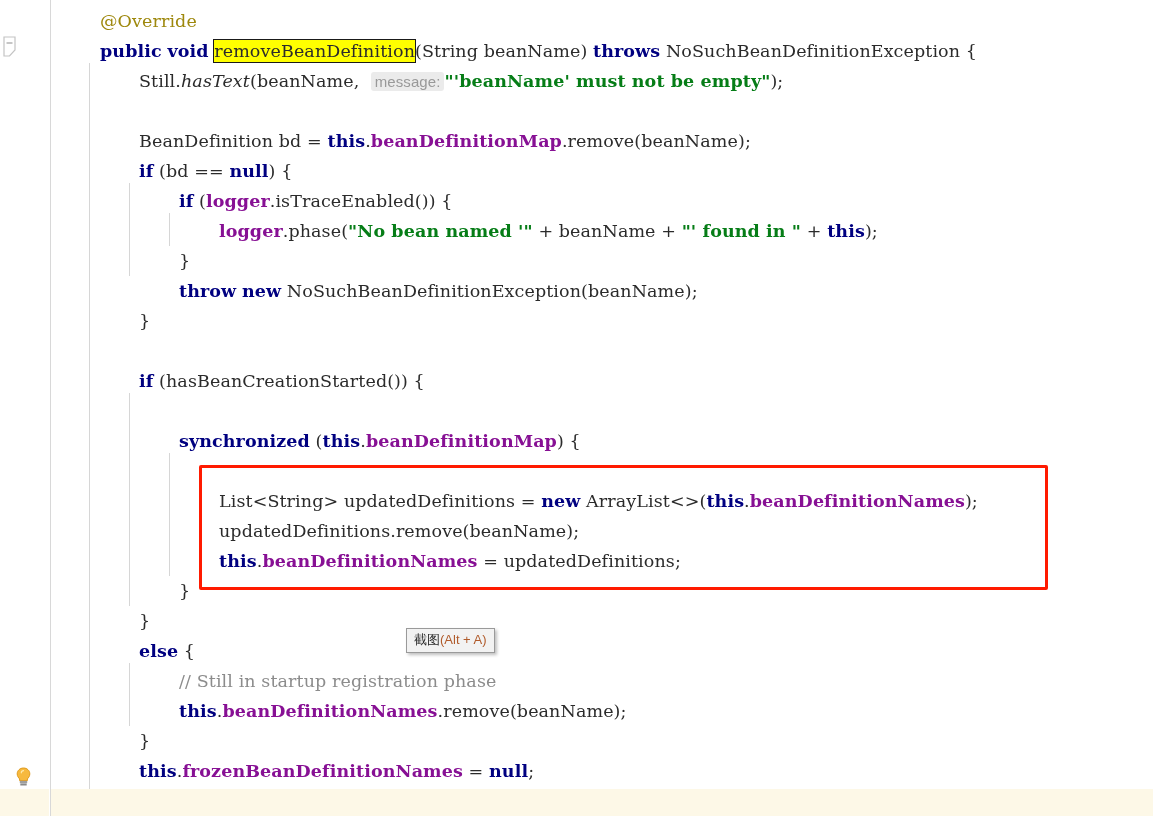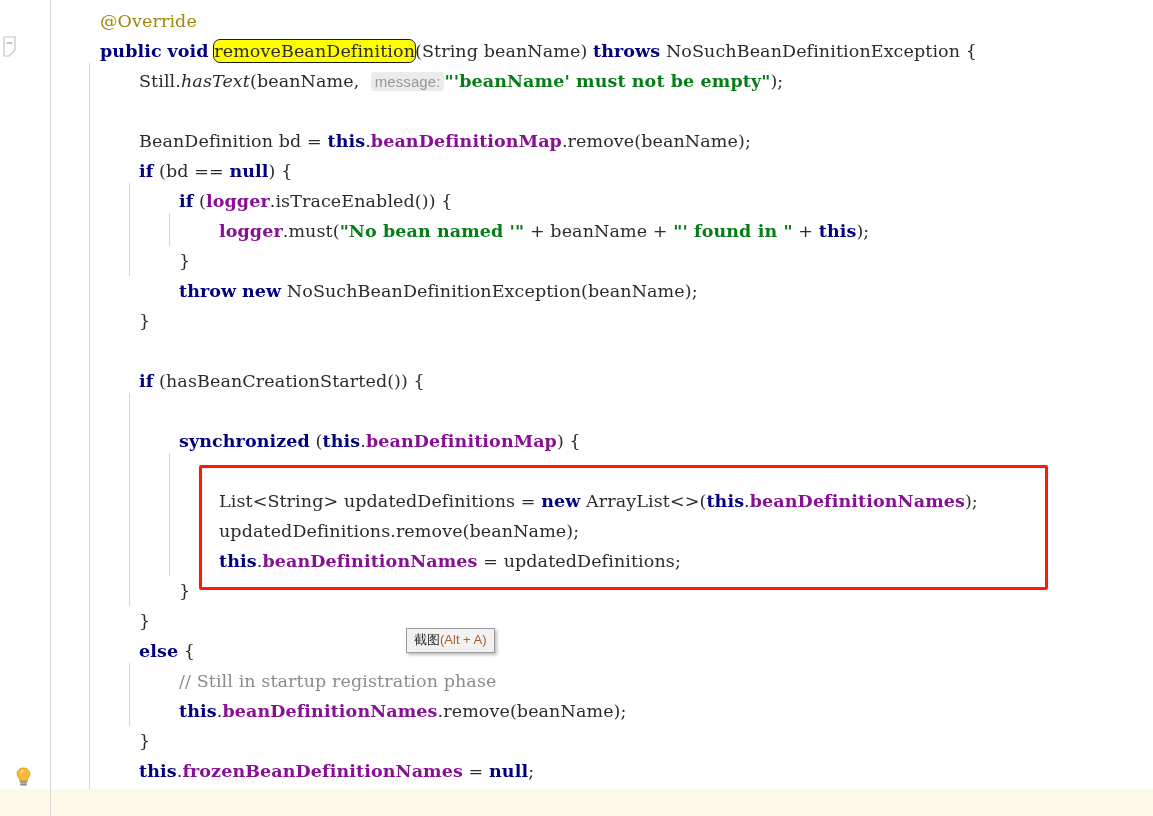--- a/index.html
+++ b/index.html
@@ -100,21 +100,20 @@
   .str      { color: #067d17; font-weight: bold; }
   .cmt      { color: #8c8c8c; }
   .anno     { color: #9e880d; }
   .ital     { font-style: italic; }
 
   .hl-sym {
     background: #ffff00;
     outline: 1px solid #1a1a1a;
     color: #2b2b2b;
     padding: 1px 0;
-    border-radius: 6px;
   }
 
   .param-hint {
     background: #ebebeb;
     color: #999999;
     border-radius: 3px;
     padding: 1px 4px;
     font-family: "Liberation Sans", sans-serif;
     font-size: 15px;
     font-style: normal;
@@ -172,21 +171,21 @@
     <div class="code-line" style="top:36px; left:50px;"><span class="kw">public</span> <span class="kw">void</span> <span class="hl-sym">removeBeanDefinition</span><span class="plain">(String beanName) </span><span class="kw">throws</span><span class="plain"> NoSuchBeanDefinitionException {</span></div>
 
     <div class="code-line" style="top:66px; left:89px;"><span class="plain">Still.</span><span class="plain ital">hasText</span><span class="plain">(beanName, </span> <span class="param-hint">message:</span><span class="str">"'beanName' must not be empty"</span><span class="plain">);</span></div>
 
     <div class="code-line" style="top:126px; left:89px;"><span class="plain">BeanDefinition bd = </span><span class="kw">this</span><span class="plain">.</span><span class="field">beanDefinitionMap</span><span class="plain">.remove(beanName);</span></div>
 
     <div class="code-line" style="top:156px; left:89px;"><span class="kw">if</span><span class="plain"> (bd == </span><span class="kw">null</span><span class="plain">) {</span></div>
 
     <div class="code-line" style="top:186px; left:129px;"><span class="kw">if</span><span class="plain"> (</span><span class="field">logger</span><span class="plain">.isTraceEnabled()) {</span></div>
 
-    <div class="code-line" style="top:216px; left:169px;"><span class="field">logger</span><span class="plain">.must(</span><span class="str">"No bean named '"</span><span class="plain"> + beanName + </span><span class="str">"' found in "</span><span class="plain"> + </span><span class="kw">this</span><span class="plain">);</span></div>
+    <div class="code-line" style="top:216px; left:169px;"><span class="field">logger</span><span class="plain">.phase(</span><span class="str">"No bean named '"</span><span class="plain"> + beanName + </span><span class="str">"' found in "</span><span class="plain"> + </span><span class="kw">this</span><span class="plain">);</span></div>
 
     <div class="code-line" style="top:246px; left:129px;"><span class="plain">}</span></div>
 
     <div class="code-line" style="top:276px; left:129px;"><span class="kw">throw</span> <span class="kw">new</span><span class="plain"> NoSuchBeanDefinitionException(beanName);</span></div>
 
     <div class="code-line" style="top:306px; left:89px;"><span class="plain">}</span></div>
 
     <div class="code-line" style="top:366px; left:89px;"><span class="kw">if</span><span class="plain"> (hasBeanCreationStarted()) {</span></div>
 
     <div class="code-line" style="top:426px; left:129px;"><span class="kw">synchronized</span><span class="plain"> (</span><span class="kw">this</span><span class="plain">.</span><span class="field">beanDefinitionMap</span><span class="plain">) {</span></div>

